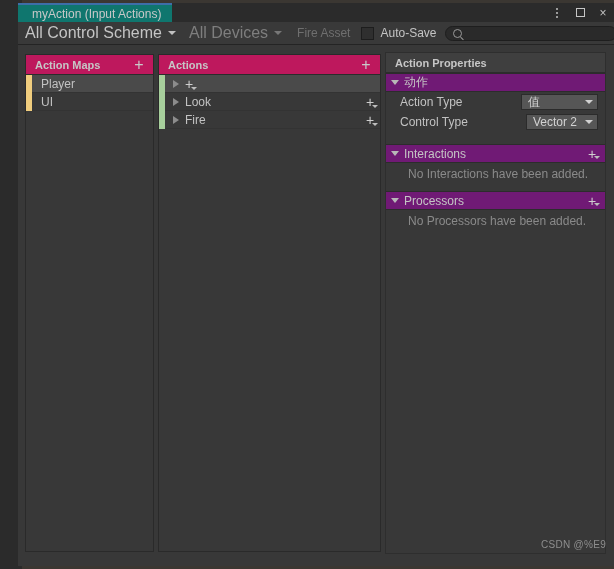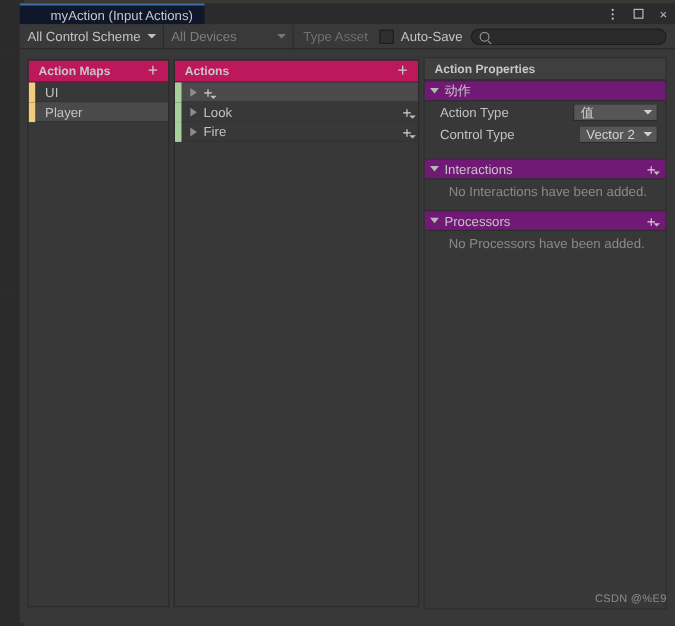--- a/index.html
+++ b/index.html
@@ -58,22 +58,22 @@
     position: absolute;
     left: 0; top: 0;
     width: 596px;
     height: 19px;
     background: #2b2b2b;
   }
   #tab {
     position: absolute;
     left: 0; top: 0;
     height: 19px;
-    padding: 0 11px 0 28px;
-    background: #0f172a;
+    padding: 0 11px 0 14px;
+    background: #0f766e;
     border-top: 2px solid #3e6ea8;
     box-sizing: border-box;
     display: flex;
     align-items: center;
     color: #c8c8c8;
     font-size: 12px;
     white-space: nowrap;
   }
   #win-controls {
     position: absolute;
@@ -123,21 +123,21 @@
     box-sizing: border-box;
     display: flex;
     align-items: center;
   }
   .tb-drop {
     height: 23px;
     display: flex;
     align-items: center;
     padding: 0 6px 0 7px;
     color: #c4c4c4;
-    font-size: 12px;
+    font-size: 16px;
     white-space: nowrap;
     cursor: default;
   }
   .tb-drop.dim { color: #7e7e7e; }
   .tb-caret {
     margin-left: 6px;
     width: 0; height: 0;
     border-left: 4px solid transparent;
     border-right: 4px solid transparent;
     border-top: 4px solid #c0c0c0;
@@ -470,48 +470,48 @@
       <div class="tb-drop">
         <span>All Control Scheme</span>
         <span class="tb-caret"></span>
       </div>
       <div class="tb-sep"></div>
       <div class="tb-drop dim" style="width:104px">
         <span style="flex:1">All Devices</span>
         <span class="tb-caret dim"></span>
       </div>
       <div class="tb-sep"></div>
-      <div id="save-asset">Type Asset</div>
+      <div id="save-asset">Fire Asset</div>
       <div id="autosave-wrap">
         <span id="autosave-box"></span>
         <span id="autosave-label">Auto-Save</span>
       </div>
       <div id="search-wrap">
         <div id="search-field">
           <span class="mag"></span>
           <input id="search-input" type="text" placeholder="" style="">
         </div>
       </div>
     </div>
 
     <div id="body">
 
       <div class="col" id="col-maps">
         <div class="panel-head">
           <span class="title">Action Maps</span>
           <span class="plus-btn">+</span>
         </div>
         <div id="maps-list">
+            <div class="row selected">
+              <span class="accent map"></span>
+              <span class="label">Player</span>
+            </div>
             <div class="row">
               <span class="accent map"></span>
               <span class="label">UI</span>
-            </div>
-            <div class="row selected">
-              <span class="accent map"></span>
-              <span class="label">Player</span>
             </div>
           </div>
       </div>
 
       <div class="col" id="col-actions">
         <div class="panel-head">
           <span class="title">Actions</span>
           <span class="plus-btn">+</span>
         </div>
         <div id="actions-list">

